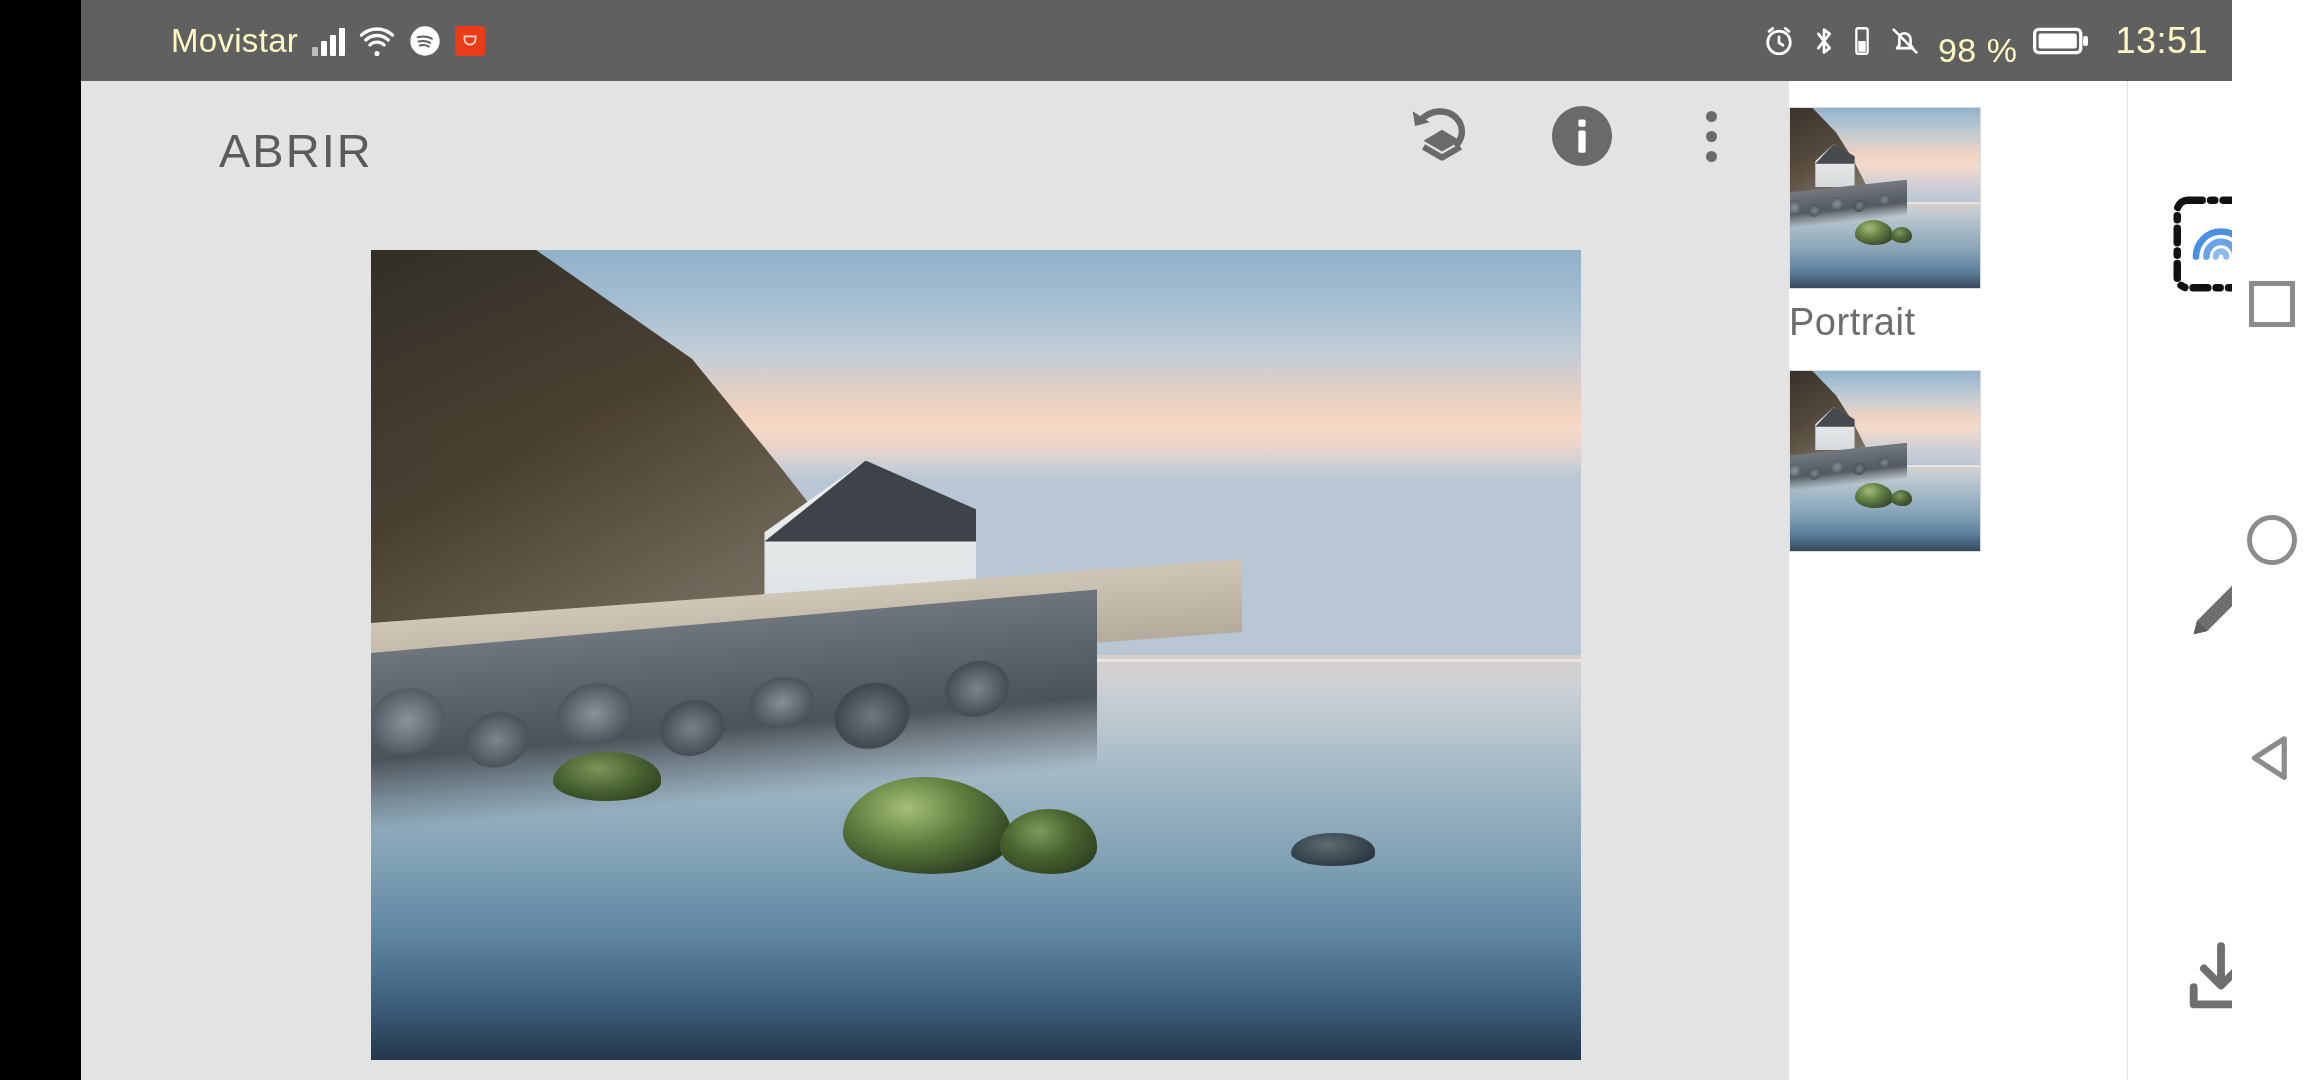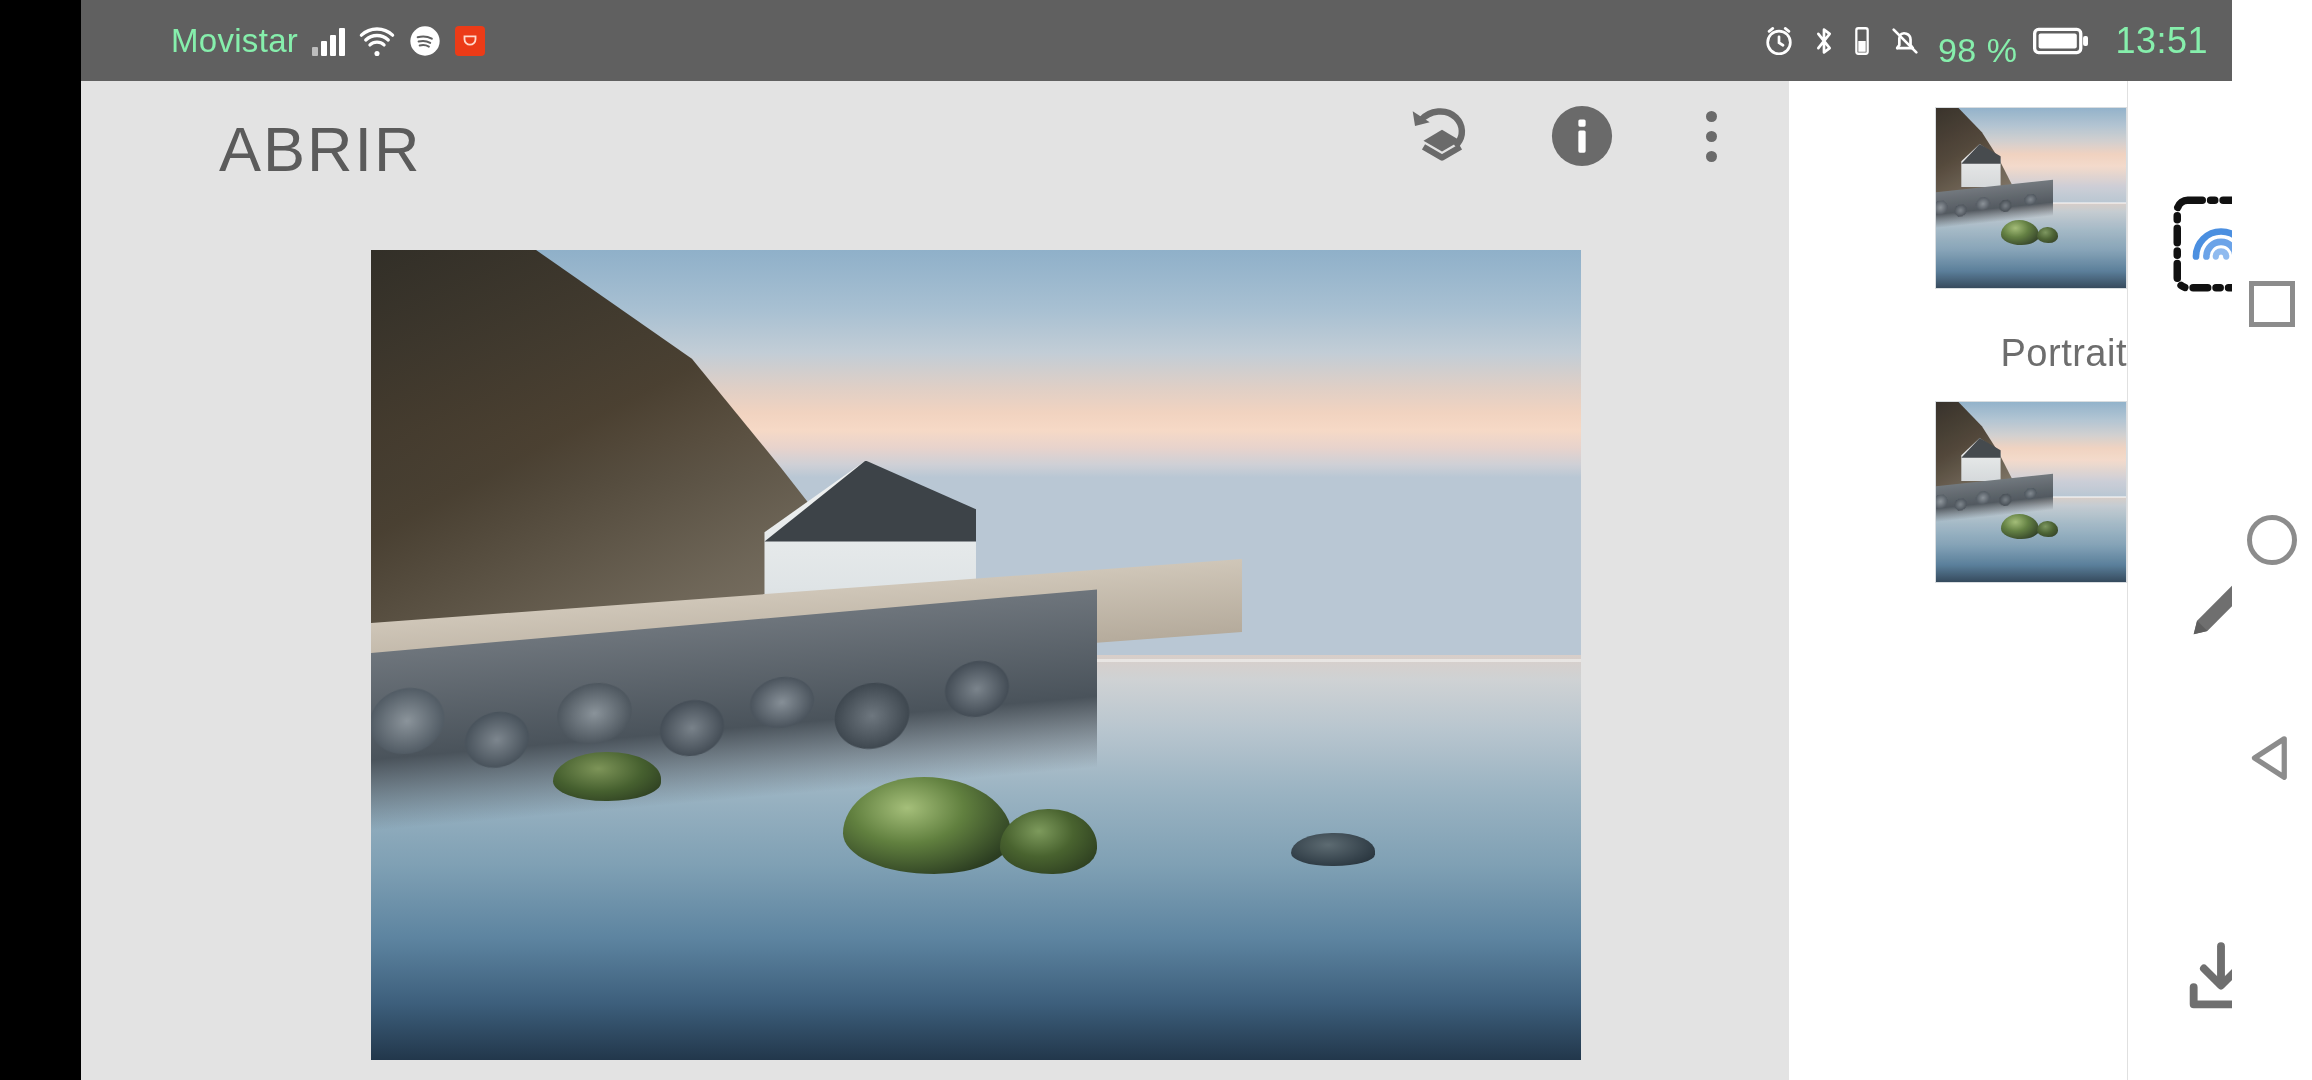--- a/index.html
+++ b/index.html
@@ -14,21 +14,21 @@
 
   
   .bezel-left { position:absolute; left:0; top:0; width:81px; height:1080px; background:#000; }
 
   
   .phone { position:absolute; left:81px; top:0; width:2231px; height:1080px; background:#e3e3e3; }
 
   
   .statusbar {
     position:absolute; left:0; top:0; width:2231px; height:81px;
-    background:#606060; color:#86efac;
+    background:#606060; color:#fef9c3;
     display:flex; align-items:center;
   }
   .sb-left { display:flex; align-items:center; gap:14px; margin-left:90px; }
   .sb-carrier { font-size:33px; letter-spacing:0.3px; font-weight:400; }
   .sb-right { margin-left:auto; display:flex; align-items:center; gap:16px; margin-right:104px; }
   .sb-pct { font-size:34px; letter-spacing:0.5px;margin-top:20px; }
   .sb-time { font-size:36px; letter-spacing:0.5px; margin-left:10px; }
 
   
   .sig { display:flex; align-items:flex-end; gap:3px; height:30px; }
@@ -39,22 +39,22 @@
   .sig i:nth-child(4){height:28px;}
 
   .appicon-orange {
     width:30px; height:30px; border-radius:4px; background:#ec3b17;
     display:flex; align-items:center; justify-content:center;
   }
 
   
   .appbar { position:absolute; left:0; top:81px; width:1708px; height:110px; }
   .app-title {
-    position:absolute; left:138px; top:32px;
-    font-size:63px; color:#5b5b5b; letter-spacing:2px; font-weight:400;
+    position:absolute; left:138px; top:42px;
+    font-size:47px; color:#5b5b5b; letter-spacing:2px; font-weight:400;
   }
   .tool {
     position:absolute; top:50%; transform:translateY(-50%);
     display:flex; align-items:center; justify-content:center;
     cursor:pointer;
   }
   .tool-revert { left:1318px; width:86px; height:86px; }
   .tool-info   { left:1458px; width:86px; height:86px; }
   .tool-more   { left:1600px; width:60px; height:86px; }
   .dots { display:flex; flex-direction:column; gap:9px; align-items:center; }
@@ -139,21 +139,21 @@
   .photo .horizon {
     position:absolute; left:0; right:0; top:50.5%; height:3px;
     background:rgba(255,255,255,.45);
   }
 
   
   .filters {
     position:absolute; left:1708px; top:81px; width:338px; height:999px;
     background:#fff; overflow:hidden;
   }
-  .filter-item { width:338px; padding-top:26px; display:flex; flex-direction:column; align-items:flex-end; cursor:pointer;gap:31px; }
+  .filter-item { width:338px; padding-top:26px; display:flex; flex-direction:column; align-items:flex-start; cursor:pointer; }
   .filter-thumb {
     width:192px; height:182px; position:relative; overflow:hidden;
     border:1px solid #d9dde0; background:#16232f;
   }
   .filter-label { margin-top:12px; font-size:38px; color:#6d6d6d; letter-spacing:.5px; }
 
   .th-sky  { position:absolute; left:0; top:0; right:0; height:54%;
              background:linear-gradient(to bottom,#8db0ca 0%,#aec3d3 18%,#cfcfd0 34%,#f0d2c0 48%,#f3dacb 60%,#c9cdd7 82%,#b2c4d2 100%); }
   .th-sea  { position:absolute; left:0; top:53%; right:0; bottom:0;
              background:linear-gradient(to bottom,#d6cdc8 0%,#c2cbd2 10%,#9fb7c6 32%,#7fa0b6 56%,#527a98 80%,#2b4257 100%); }

